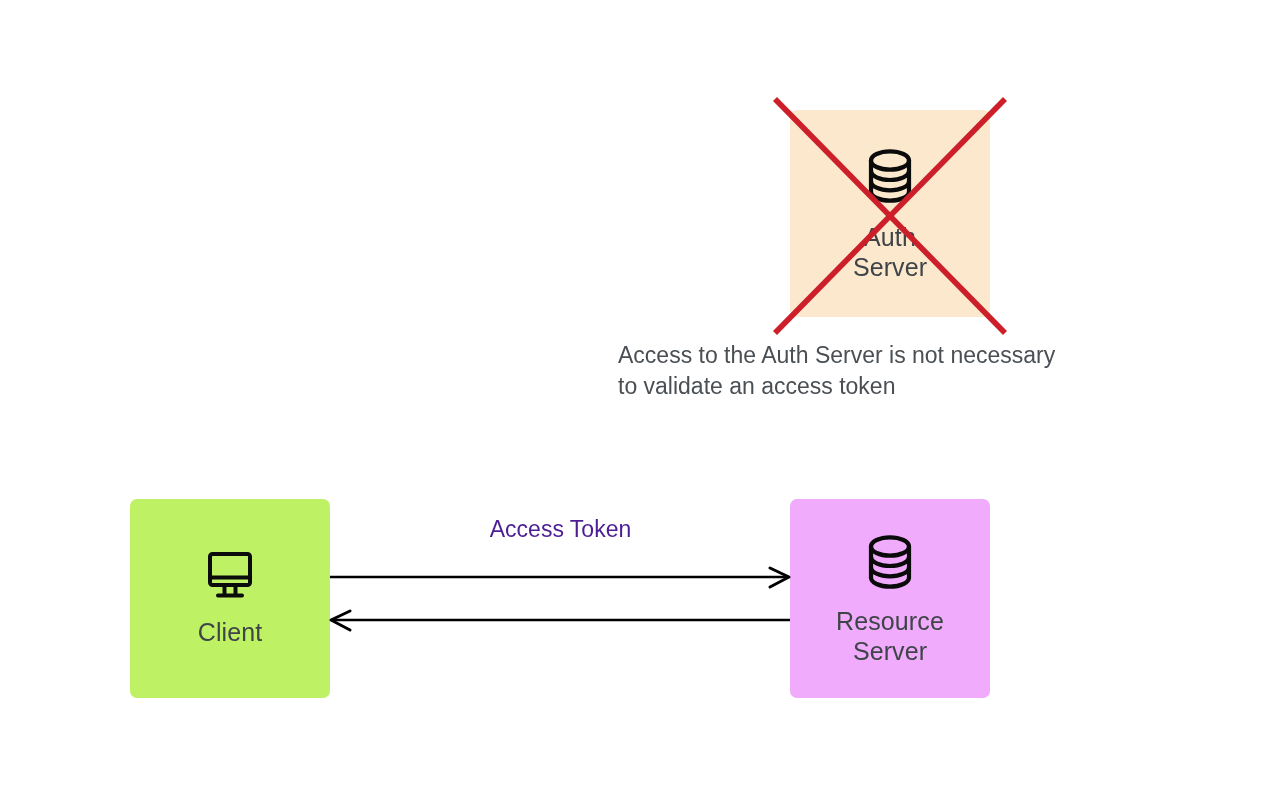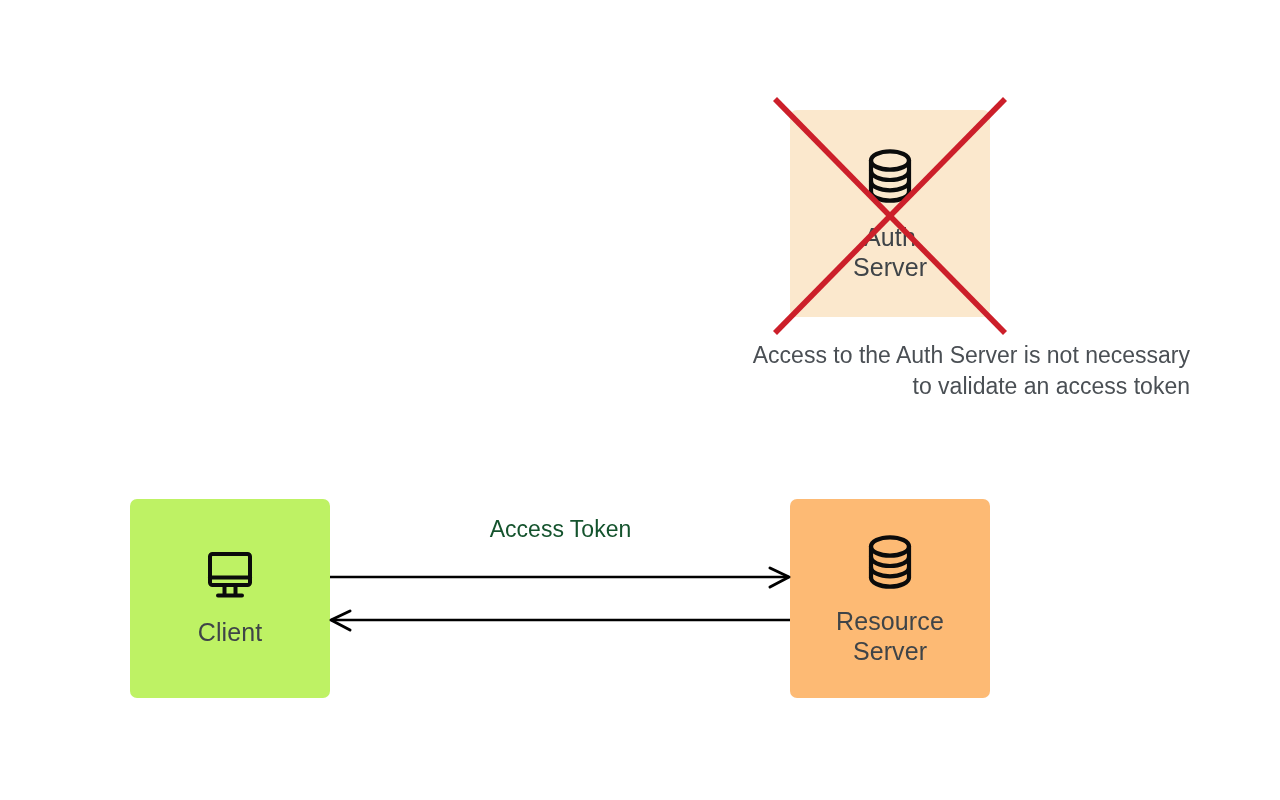--- a/index.html
+++ b/index.html
@@ -61,21 +61,21 @@
     width: 200px;
     height: 199px;
     background: #bef264;
   }
 
   #resource-server-node {
     left: 790px;
     top: 499px;
     width: 200px;
     height: 199px;
-    background: #fdba74;
+    background: #f0abfc;
   }
 
   
   #auth-server-strike {
     position: absolute;
     left: 765px;
     top: 89px;
     width: 250px;
     height: 254px;
     pointer-events: none;
@@ -89,44 +89,44 @@
     width: 1280px;
     height: 800px;
     pointer-events: none;
   }
 
   
   .edge-label {
     position: absolute;
     font-size: 23px;
     line-height: 30px;
-    color: #14532d;
+    color: #4c1d95;
     text-align: center;
     white-space: nowrap;
   }
   #access-token-label {
     left: 331px;
     top: 514px;
     width: 459px;
   }
   #protected-resource-label {
     left: 331px;
     top: 654px;
     width: 459px;
   }
 
   #auth-server-caption {
     position: absolute;
-    left: 590px;
+    left: 618px;
     top: 340px;
     width: 600px;
     font-size: 23px;
     line-height: 31px;
     color: #4a4f54;
-    text-align: right;
+    text-align: left;
     white-space: pre-line;
   }
 </style>
 </head>
 <body>
 
 <div id="canvas">
 
   <div class="node" id="auth-server-node">
     <span class="node-icon">

